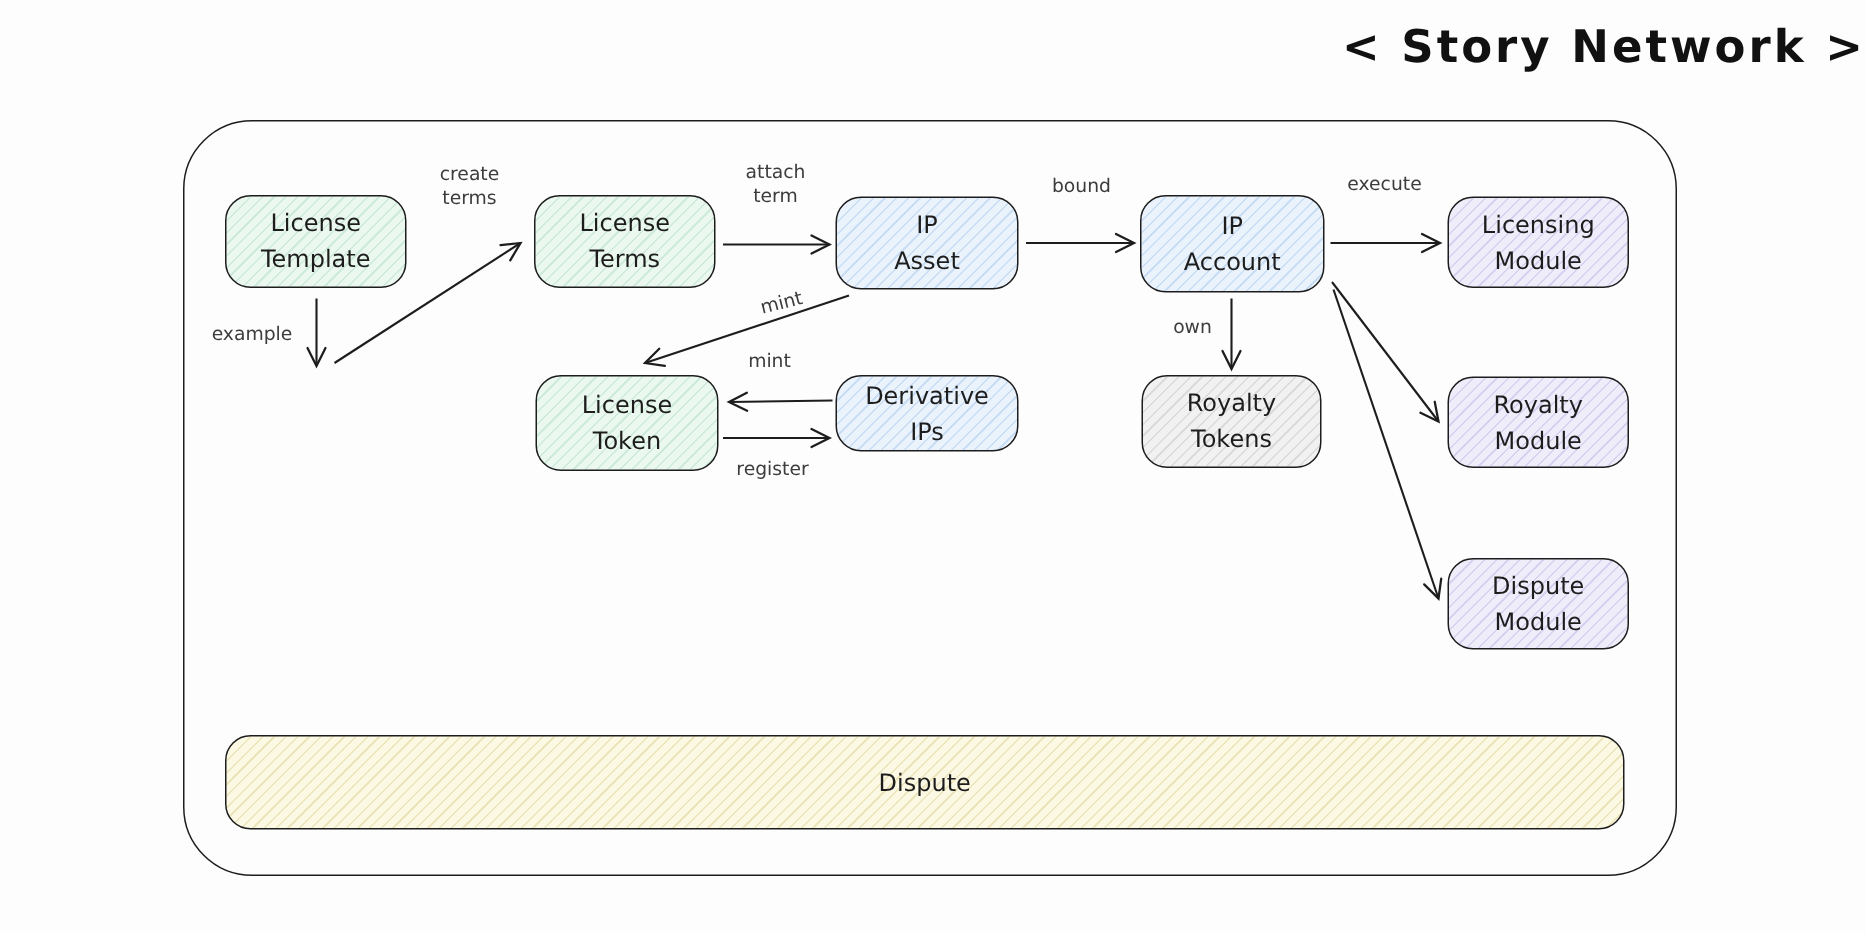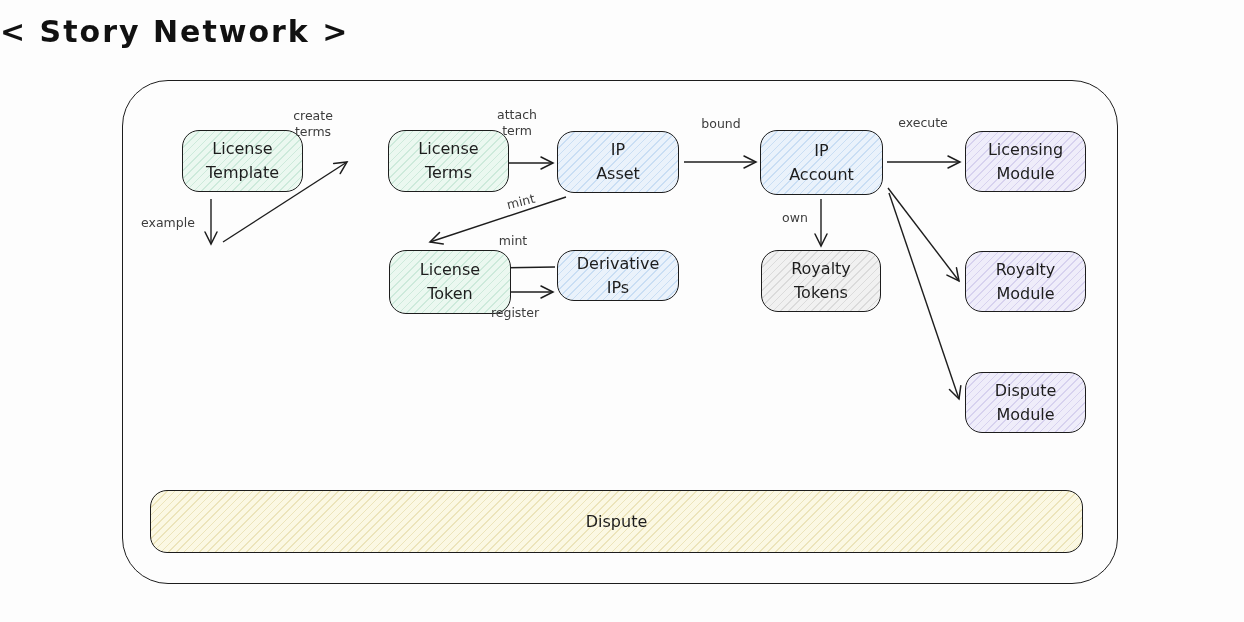--- a/index.html
+++ b/index.html
@@ -4,37 +4,37 @@
 <style>
   html,body{margin:0;padding:0;background:#fdfdfd;}
   .screen{
     position:relative;width:1244px;height:622px;overflow:hidden;
     background:#fdfdfd;
     font-family:"DejaVu Sans","Liberation Sans",sans-serif;
     color:#1d1d1d;
   }
   .title{
     position:absolute;top:14px;left:0;width:100%;
-    text-align:left;font-size:30px;font-weight:700;letter-spacing:2px;
+    text-align:right;font-size:30px;font-weight:700;letter-spacing:2px;
     color:#111;
   }
   .frame{
     position:absolute;left:122px;top:80px;width:996px;height:504px;
     border:1.6px solid #1d1d1d;border-radius:46px;background:transparent;
     box-sizing:border-box;
   }
   .node{
     position:absolute;box-sizing:border-box;
     display:flex;align-items:center;justify-content:center;
     border:1.6px solid #1d1d1d;border-radius:17px;
     font-size:16px;line-height:1.5;text-align:center;
   }
   .node .nlabel{white-space:pre-line;}
   
-  .green {background-color:#ebf8f0;background-image:repeating-linear-gradient(135deg,#cdeadb 0 1.1px,transparent 1.1px 5.5px);margin-left:32px;}
+  .green {background-color:#ebf8f0;background-image:repeating-linear-gradient(135deg,#cdeadb 0 1.1px,transparent 1.1px 5.5px);}
   .blue  {background-color:#eaf2fb;background-image:repeating-linear-gradient(135deg,#c9def4 0 1.1px,transparent 1.1px 5.5px);}
   .purple{background-color:#efedfa;background-image:repeating-linear-gradient(135deg,#d7d2ef 0 1.1px,transparent 1.1px 5.5px);}
   .gray  {background-color:#f1f1f1;background-image:repeating-linear-gradient(135deg,#dbdbdb 0 1.1px,transparent 1.1px 5.5px);}
   .pink  {background-color:#fdf6f5;background-image:repeating-linear-gradient(135deg,#f3cfcc 0 1.1px,transparent 1.1px 5.5px);}
   .yellow{background-color:#fbf8e3;background-image:repeating-linear-gradient(135deg,#ece4ba 0 1.1px,transparent 1.1px 5.5px);}
   .elabel{
     position:absolute;transform:translate(-50%,-50%);
     font-size:12.5px;line-height:1.3;color:#3c3c3c;
     white-space:pre-line;text-align:center;
   }

